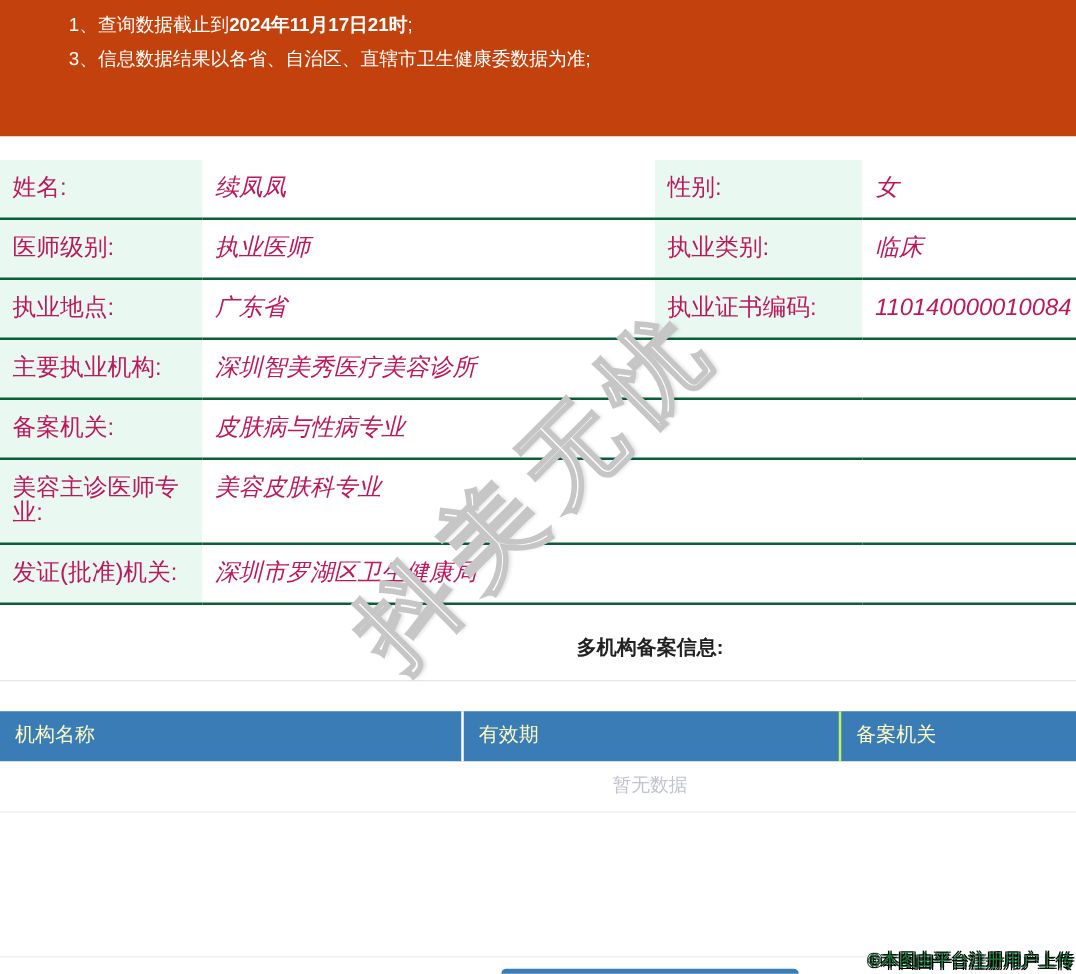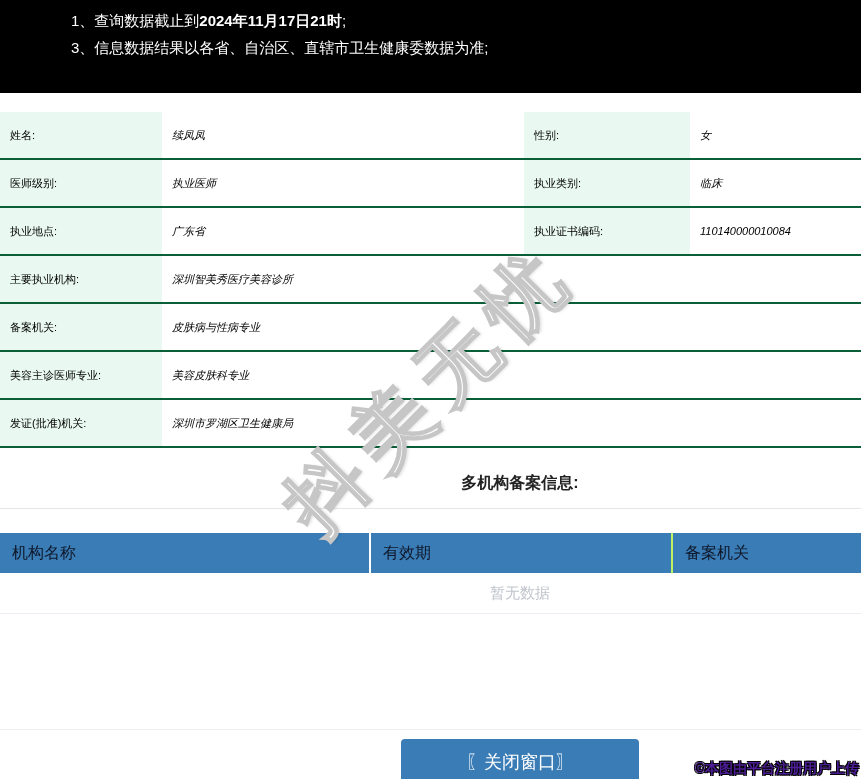--- a/index.html
+++ b/index.html
@@ -1,41 +1,41 @@
 <!DOCTYPE html>
 <html><head>
 <meta charset="utf-8">
 <style>
   html,body{margin:0;padding:0;}
   body{font-family:"Liberation Sans","DejaVu Sans",sans-serif;background:#fff;}
   .page{position:relative;width:861px;height:779px;overflow:hidden;background:#fff;}
 
   
-  .notice-bar{width:100%;height:93px;background:#000000;box-sizing:border-box;padding:7px 0 0 71px;}
+  .notice-bar{width:100%;height:109px;background:#c2410c;box-sizing:border-box;padding:7px 0 0 55px;}
   .notice-line{color:#fff;font-size:15px;line-height:27px;white-space:nowrap;}
   .notice-line b{font-weight:bold;}
 
   
   .content{width:1040px;}
 
   
   table.profile{border-collapse:collapse;width:1040px;margin-top:19px;table-layout:fixed;}
-  table.profile td{font-size:11px;color:#000000;line-height:20px;vertical-align:top;
+  table.profile td{font-size:19px;color:#be185d;line-height:20px;vertical-align:top;
     padding:13px 10px;border-bottom:2px solid #0a5f38;word-break:normal;}
   td.lbl{background:#e9f9f1;}
   td.lbl-c1{padding-right:40px;}
   td.val{background:#fff;font-style:italic;}
 
   .section-title{width:1040px;text-align:center;font-size:16px;font-weight:bold;color:#222;
     margin-top:24px;line-height:22px;}
   .hairline-1{width:1040px;border-bottom:1px solid #e6e6e6;margin-top:14px;}
 
   
   .org-header{width:1040px;display:flex;margin-top:24px;background:#3a7cb5;height:40px;box-sizing:border-box;}
-  .org-header .hcell{color:#0f172a;font-size:16px;line-height:40px;padding-left:12px;box-sizing:border-box;}
+  .org-header .hcell{color:#fef9c3;font-size:16px;line-height:40px;padding-left:12px;box-sizing:border-box;}
   .org-header .hc1{width:371px;border-right:2px solid #fff;}
   .org-header .hc2{width:302px;border-right:2px solid #bef264;}
   .org-header .hc3{width:365px;}
   .org-empty{width:1040px;height:40px;line-height:40px;text-align:center;color:#c0c4cc;
     font-size:15px;border-bottom:1px solid #ebeef5;}
 
   .hairline-2{width:1040px;border-bottom:1px solid #eeeeee;margin-top:115px;}
 
   .btn-row{width:1040px;text-align:center;margin-top:9px;}
   .close-btn{display:inline-block;width:238px;height:45px;background:#3a7cb5;border:none;
@@ -43,21 +43,21 @@
     font-family:inherit;}
 
   
   .watermark{position:absolute;left:120px;top:300px;width:620px;height:180px;z-index:5;
     display:flex;align-items:center;justify-content:center;pointer-events:none;
     transform:rotate(-45deg);}
   .watermark span{font-size:78px;letter-spacing:14px;color:#fff;font-weight:bold;
     -webkit-text-stroke:2px #c6c6c6;text-shadow:2px 2px 3px rgba(0,0,0,0.12);white-space:nowrap;}
 
   
-  .credit{position:absolute;right:2px;bottom:1px;z-index:6;color:#4c1d95;font-size:14px;font-weight:bold;
+  .credit{position:absolute;right:2px;bottom:1px;z-index:6;color:#15803d;font-size:14px;font-weight:normal;
     text-shadow:-1px -1px 0 #000,1px -1px 0 #000,-1px 1px 0 #000,1px 1px 0 #000;}
 </style>
 </head>
 <body>
 
 <div class="page">
 
   <div class="notice-bar">
     <div class="notice-line"><span>1、查询数据截止到</span><b>2024年11月17日21时</b><span>;</span></div>
     <div class="notice-line"><span>3、信息数据结果以各省、自治区、直辖市卫生健康委数据为准;</span><b></b><span></span></div>

